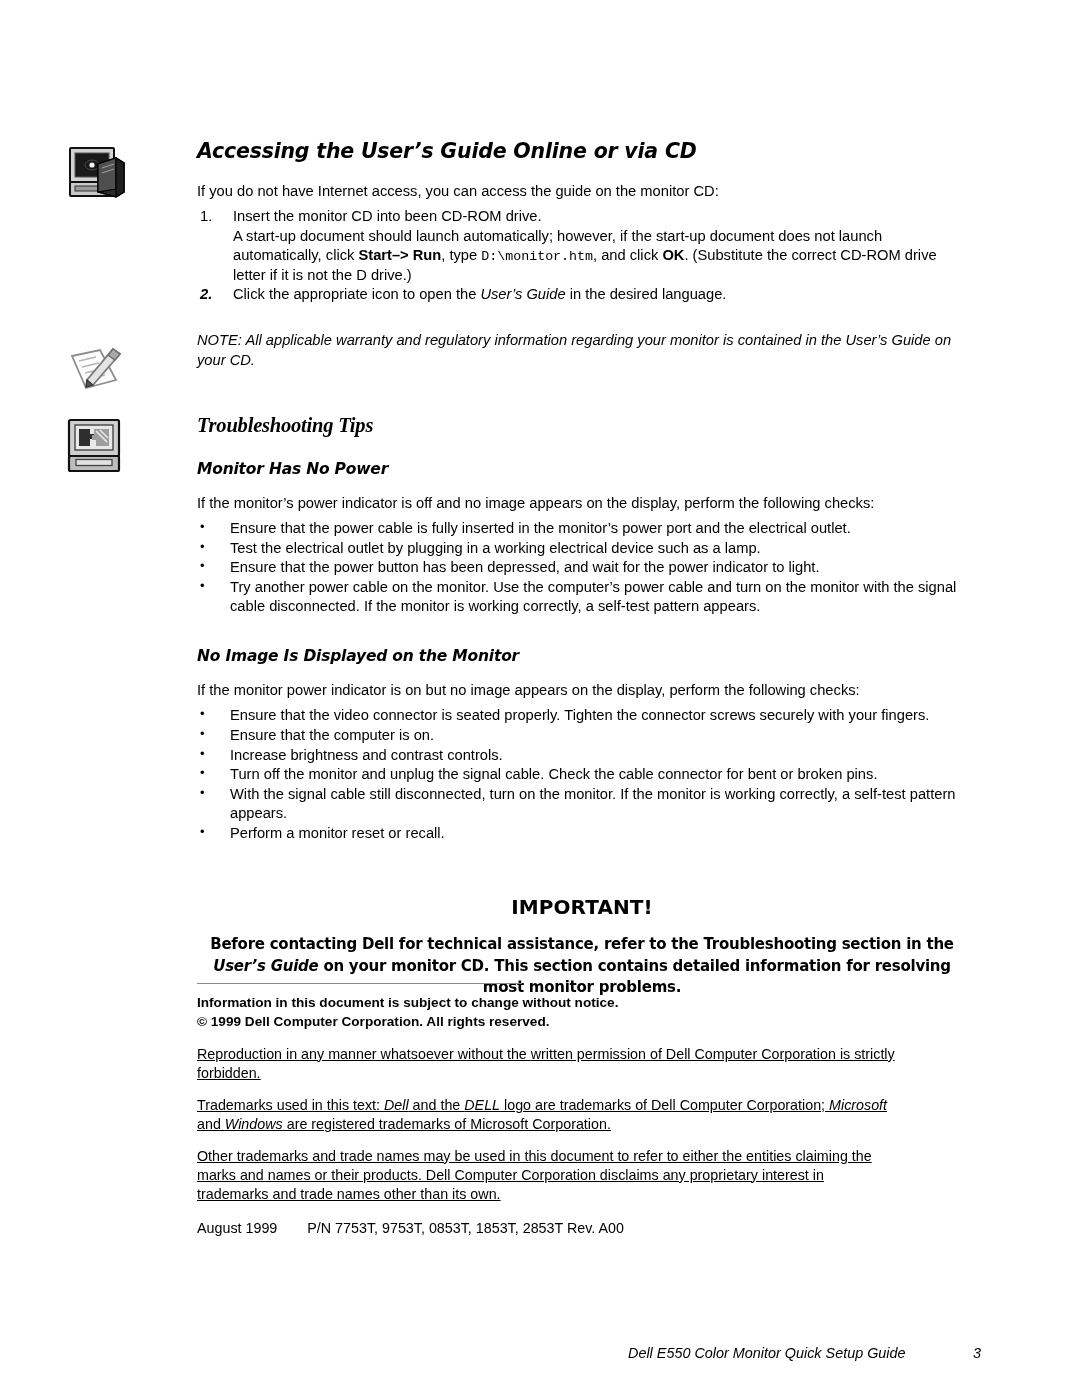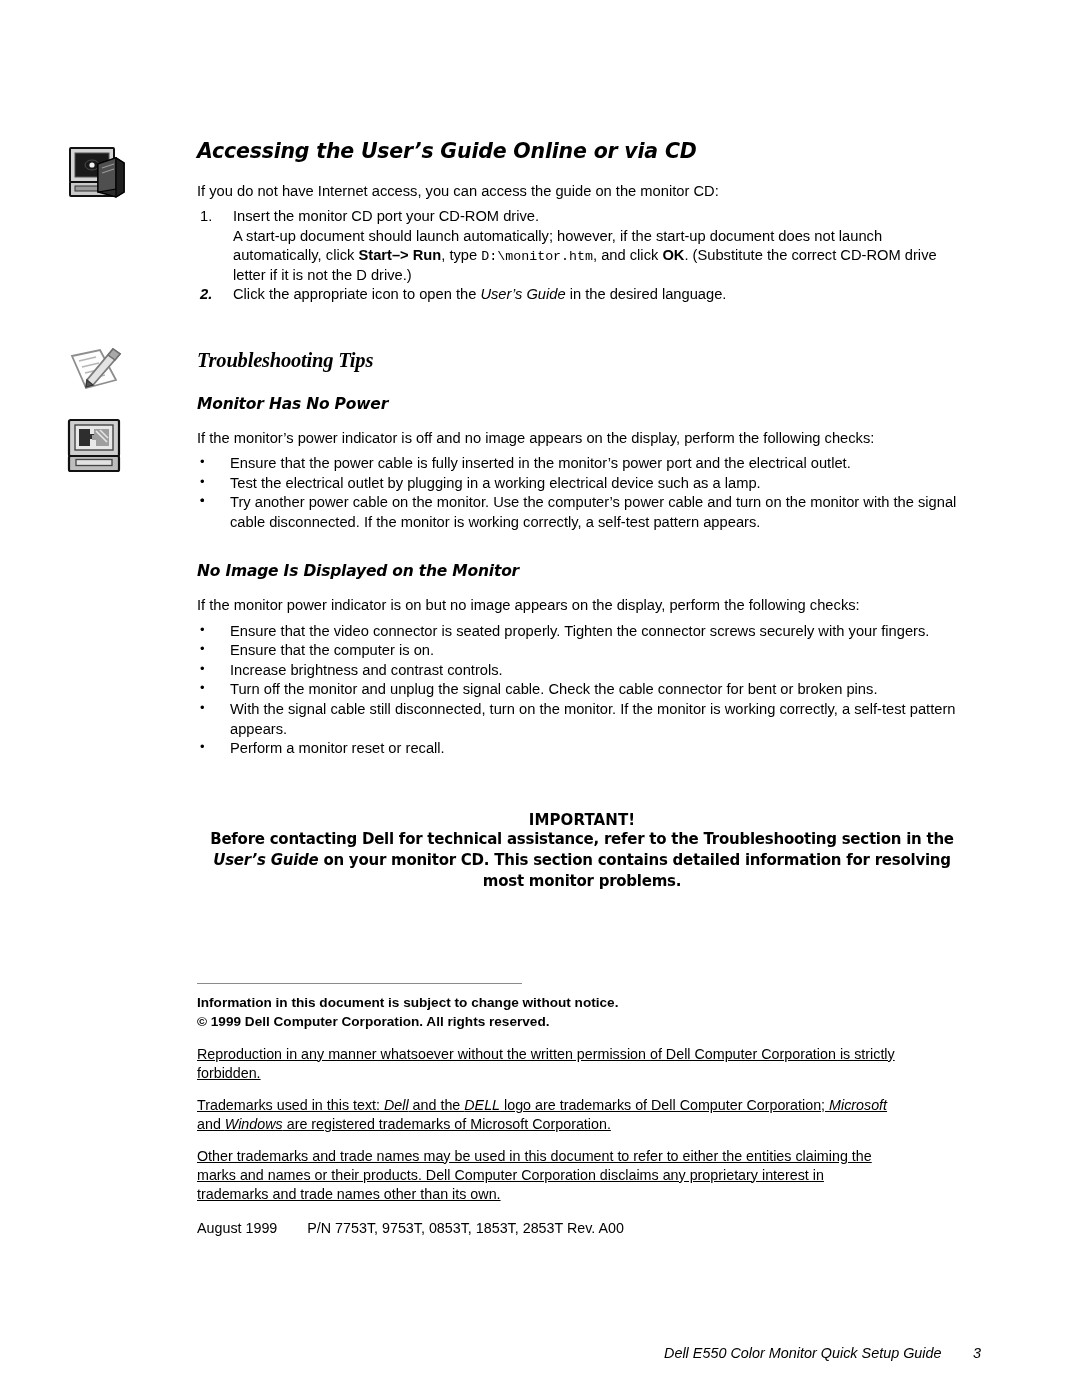--- a/index.html
+++ b/index.html
@@ -114,23 +114,24 @@
     font-size: 13px;
   }
 
   
   .important-wrap {
     margin-top: 52px;
     font-family: "DejaVu Sans", sans-serif;
     text-align: center;
   }
   .important-title {
-    font-size: 15px;
+    font-size: 20px;
     font-weight: bold;
     letter-spacing: 0.1px;
+    margin-bottom: 15px;
   }
   .important-body {
     font-size: 15px;
     font-weight: bold;
     line-height: 1.42;
     letter-spacing: -0.25px;
     padding: 0 6px;
   }
   .important-body .ital { font-style: italic; }
 
@@ -166,21 +167,21 @@
 
   
   .page-footer {
     position: absolute;
     left: 0;
     top: 1345px;
     width: 1080px;
   }
   .page-footer .ft-title {
     position: absolute;
-    left: 664px;
+    left: 628px;
     top: 0;
     font-size: 14.4px;
     font-style: italic;
   }
   .page-footer .ft-page {
     position: absolute;
     left: 973px;
     top: 0;
     font-size: 14.4px;
     font-style: italic;
@@ -251,40 +252,41 @@
   <div class="content">
 
     <h1 class="section-title">Accessing the User’s Guide Online or via CD</h1>
 
 
     <p class="body tight">If you do not have Internet access, you can access the guide on the monitor CD:</p>
 
     <ol class="numlist">
       <li>
         <span class="num">1.</span>
-        <span>Insert the monitor CD port your CD-ROM drive.</span><br>
+        <span>Insert the monitor CD into been CD-ROM drive.</span><br>
         <span>A start-up document should launch automatically; however, if the start-up document does not launch automatically, click </span><span class="b">Start–&gt; Run</span><span>, type </span><span class="mono">D:\monitor.htm</span><span>, and click </span><span class="b">OK</span><span>. (Substitute the correct CD-ROM drive letter if it is not the D drive.)</span>
       </li>
       <li class="boldnum">
         <span class="num">2.</span>
         <span>Click the appropriate icon to open the </span><span class="i">User’s Guide</span><span> in the desired language.</span>
       </li>
     </ol>
 
+    <p class="note">NOTE: All applicable warranty and regulatory information regarding your monitor is contained in the User’s Guide on your CD.</p>
 
     <h1 class="section-title second">Troubleshooting Tips</h1>
 
     <h2 class="sub-title">Monitor Has No Power</h2>
 
     <p class="body tight">If the monitor’s power indicator is off and no image appears on the display, perform the following checks:</p>
 
     <ul class="bullets">
       <li><span class="bullet">•</span><span>Ensure that the power cable is fully inserted in the monitor’s power port and the electrical outlet.</span></li>
       <li><span class="bullet">•</span><span>Test the electrical outlet by plugging in a working electrical device such as a lamp.</span></li>
-      <li><span class="bullet">•</span></li>
+      <li><span class="bullet">•</span><span>Ensure that the power button has been depressed, and wait for the power indicator to light.</span></li>
       <li><span class="bullet">•</span><span>Try another power cable on the monitor. Use the computer’s power cable and turn on the monitor with the signal cable disconnected. If the monitor is working correctly, a self-test pattern appears.</span></li>
     </ul>
 
     <h2 class="sub-title spaced">No Image Is Displayed on the Monitor</h2>
 
     <p class="body tight">If the monitor power indicator is on but no image appears on the display, perform the following checks:</p>
 
     <ul class="bullets">
       <li><span class="bullet">•</span><span>Ensure that the video connector is seated properly. Tighten the connector screws securely with your fingers.</span></li>
       <li><span class="bullet">•</span><span>Ensure that the computer is on.</span></li>

